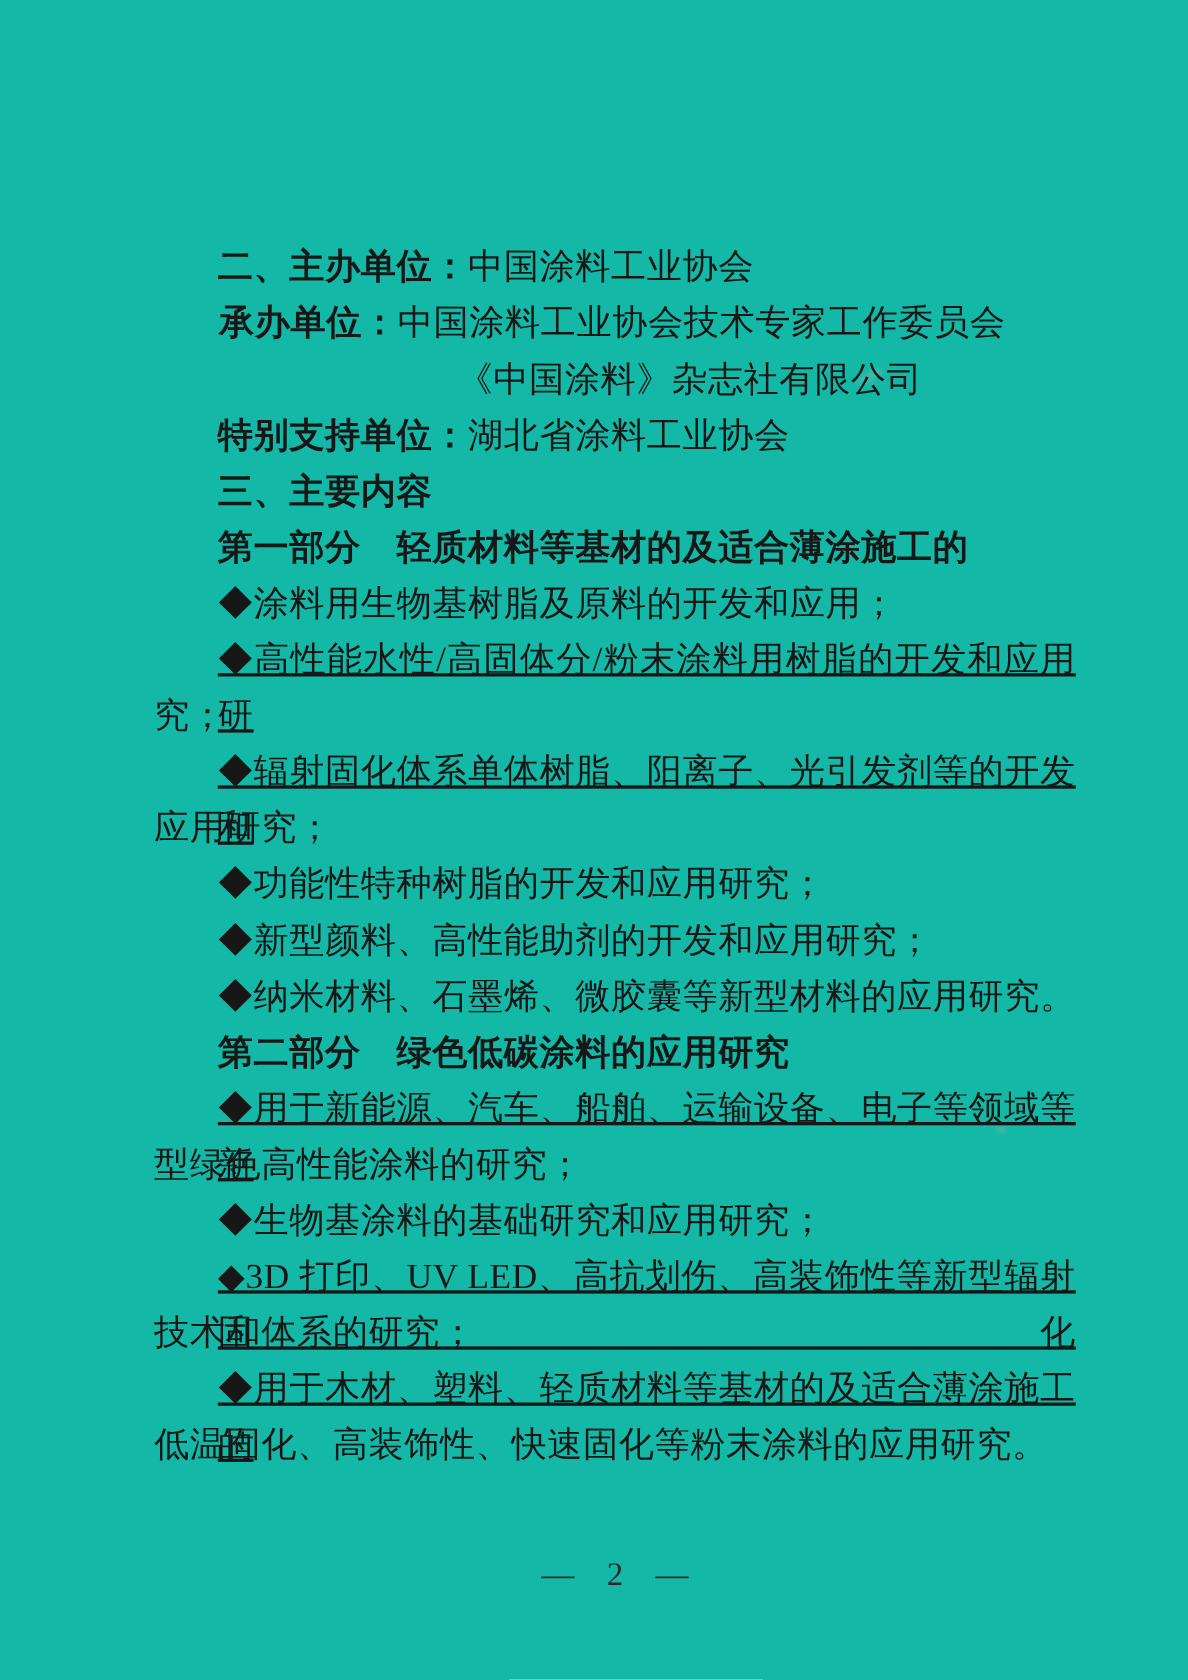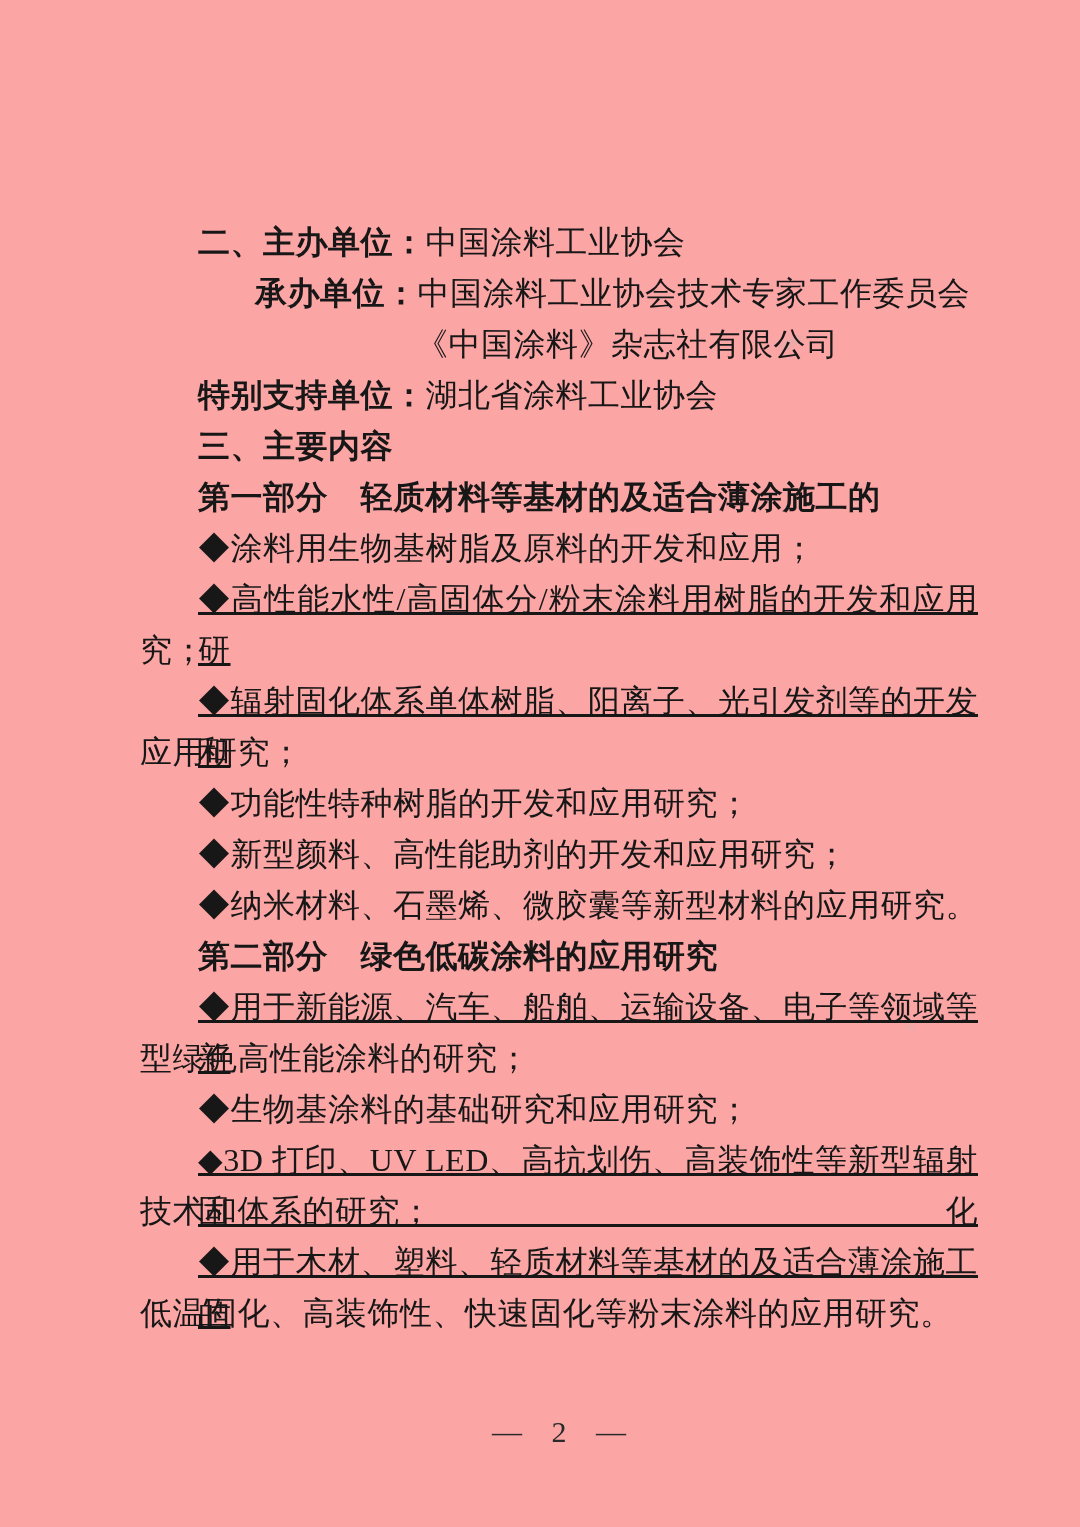--- a/index.html
+++ b/index.html
@@ -5,21 +5,21 @@
   html, body {
     margin: 0;
     padding: 0;
     background: #e9e9e7;
   }
   .page {
     position: relative;
     width: 1080px;
     height: 1527px;
     margin: 0 auto;
-    background: #fca5a5;
+    background: #14b8a6;
     color: #171717;
     overflow: hidden;
   }
   
   .content {
     position: absolute;
     left: 140px;
     top: 217px;
     width: 838px;
     font-family: "Liberation Serif", serif;
@@ -27,21 +27,21 @@
     line-height: 51px;
     letter-spacing: 0.5px;
   }
   .line {
     height: 51px;
     white-space: nowrap;
   }
   
   .i0 { margin-left: 0; }
   .i1 { margin-left: 58px; }
-  .i2 { margin-left: 115px; }
+  .i2 { margin-left: 59px; }
   .i3 { margin-left: 276px; }
   
   .line.fill {
     white-space: normal;
     width: 780px;
     text-align: justify;
     text-align-last: justify;
     text-decoration: underline;
   }
   

